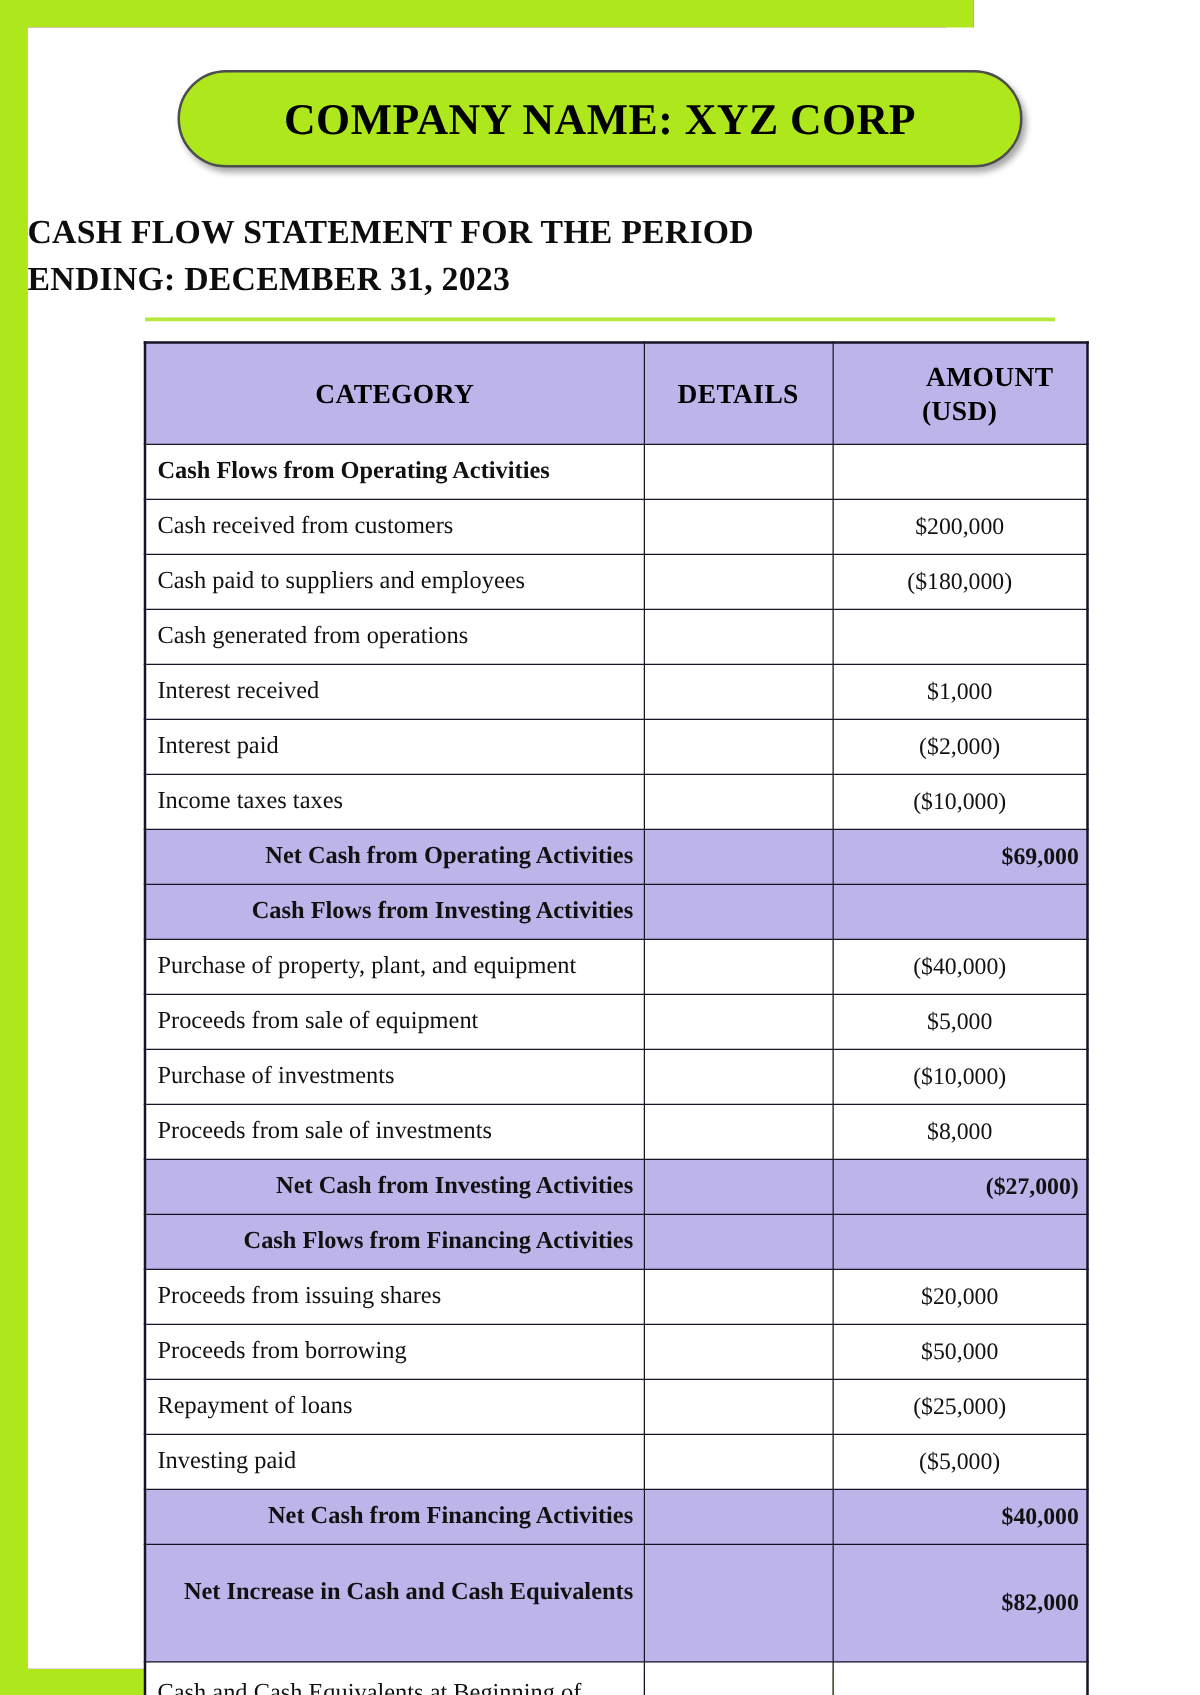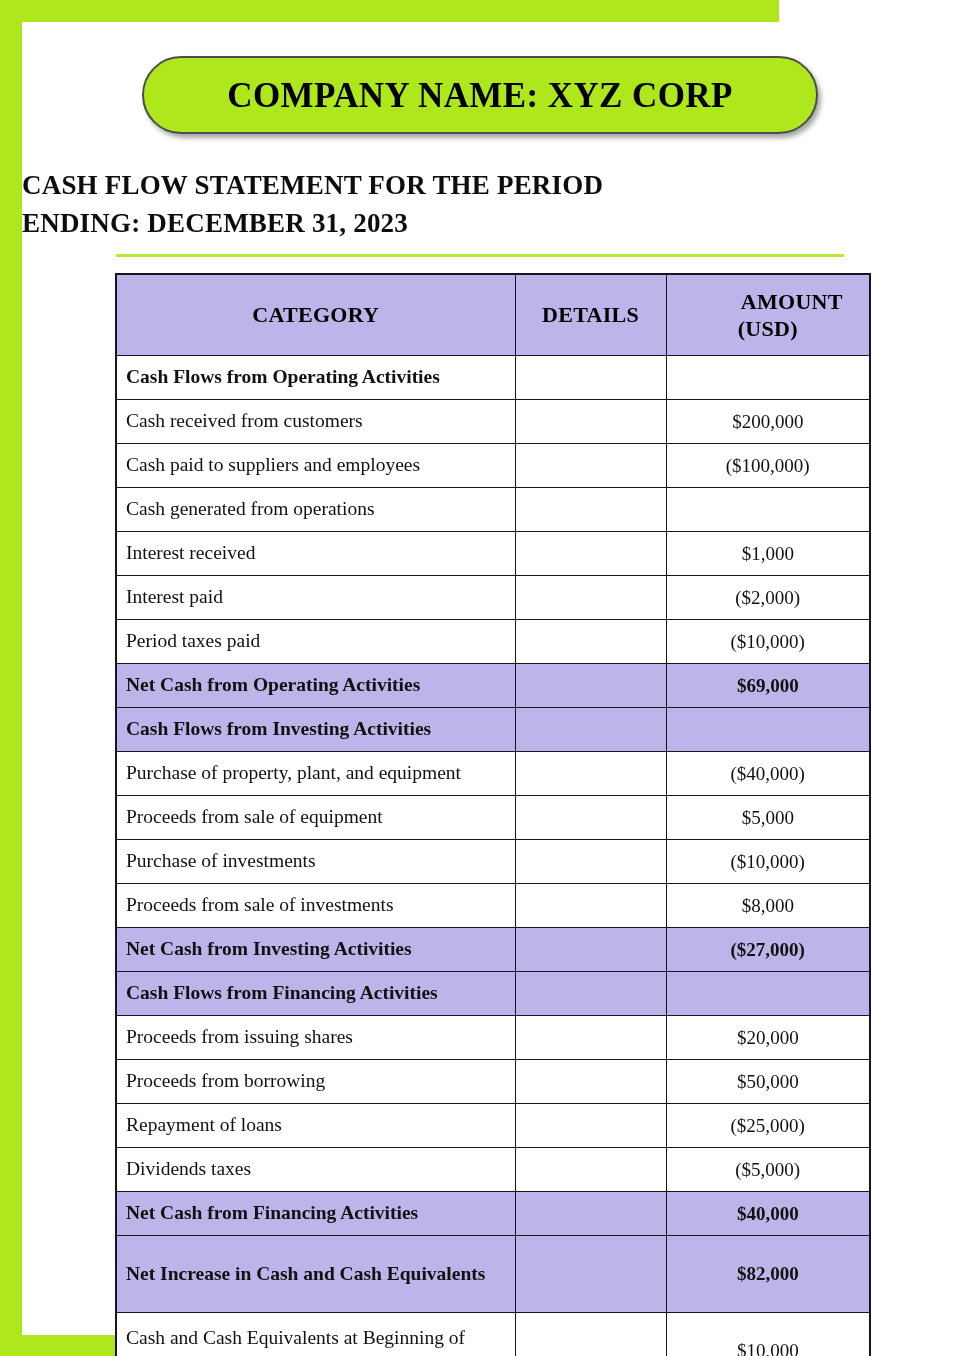--- a/index.html
+++ b/index.html
@@ -135,29 +135,29 @@
     padding: 0;
   }
   tbody td.amt {
     text-align: center;
     font-size: 19px;
     color: #111111;
     padding: 3px 6px;
   }
 
   tbody tr.r-plain td { background: #ffffff; height: 35px; }
-  tbody tr.r-hl td    { background: #bdb4ea; height: 35px; }
+  tbody tr.r-hl td    { background: #bdb4ea; height: 35px; text-align: right; }
 
   tbody tr.r-plain.tall td,
   tbody tr.r-hl.tall td { height: 68px; }
 
   tbody tr td.cat.bold,
   tbody tr td.amt.bold { font-weight: bold; }
 
-  tbody tr.tall td.cat { padding-top: 4px; padding-bottom: 4px; }
+  tbody tr.tall td.cat { padding-top: 4px; padding-bottom: 21px; }
 </style>
 </head>
 <body>
 
 <div id="page" style="--accent: #aee81c;">
   <div id="sheet">
 
     <div class="title-pill-wrap">
       <div class="title-pill">
         <span class="title-pill-text">COMPANY NAME: XYZ CORP</span>
@@ -195,39 +195,39 @@
               <td class="amt bold"></td>
             </tr>
             <tr class="r-plain">
               <td class="cat">Cash received from customers</td>
               <td class="det"></td>
               <td class="amt">$200,000</td>
             </tr>
             <tr class="r-plain">
               <td class="cat">Cash paid to suppliers and employees</td>
               <td class="det"></td>
-              <td class="amt">($100,000)</td>
+              <td class="amt">($180,000)</td>
             </tr>
             <tr class="r-plain">
               <td class="cat">Cash generated from operations</td>
               <td class="det"></td>
               <td class="amt"></td>
             </tr>
             <tr class="r-plain">
               <td class="cat">Interest received</td>
               <td class="det"></td>
               <td class="amt">$1,000</td>
             </tr>
             <tr class="r-plain">
               <td class="cat">Interest paid</td>
               <td class="det"></td>
               <td class="amt">($2,000)</td>
             </tr>
             <tr class="r-plain">
-              <td class="cat">Period taxes paid</td>
+              <td class="cat">Income taxes taxes</td>
               <td class="det"></td>
               <td class="amt">($10,000)</td>
             </tr>
             <tr class="r-hl">
               <td class="cat bold">Net Cash from Operating Activities</td>
               <td class="det"></td>
               <td class="amt bold">$69,000</td>
             </tr>
             <tr class="r-hl">
               <td class="cat bold">Cash Flows from Investing Activities</td>
@@ -273,21 +273,21 @@
               <td class="cat">Proceeds from borrowing</td>
               <td class="det"></td>
               <td class="amt">$50,000</td>
             </tr>
             <tr class="r-plain">
               <td class="cat">Repayment of loans</td>
               <td class="det"></td>
               <td class="amt">($25,000)</td>
             </tr>
             <tr class="r-plain">
-              <td class="cat">Dividends taxes</td>
+              <td class="cat">Investing paid</td>
               <td class="det"></td>
               <td class="amt">($5,000)</td>
             </tr>
             <tr class="r-hl">
               <td class="cat bold">Net Cash from Financing Activities</td>
               <td class="det"></td>
               <td class="amt bold">$40,000</td>
             </tr>
             <tr class="r-hl tall">
               <td class="cat bold">Net Increase in Cash and Cash Equivalents</td>

